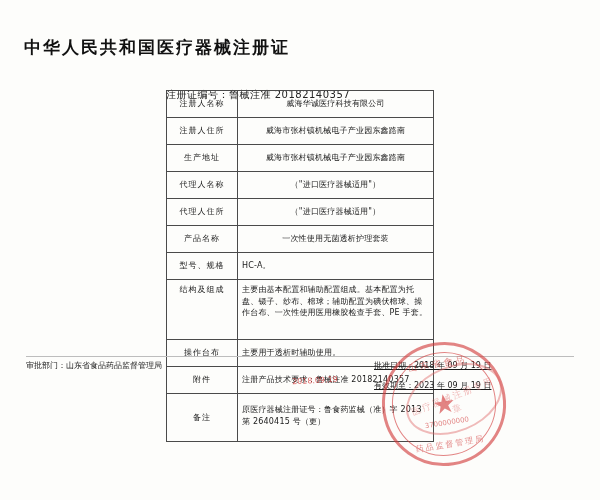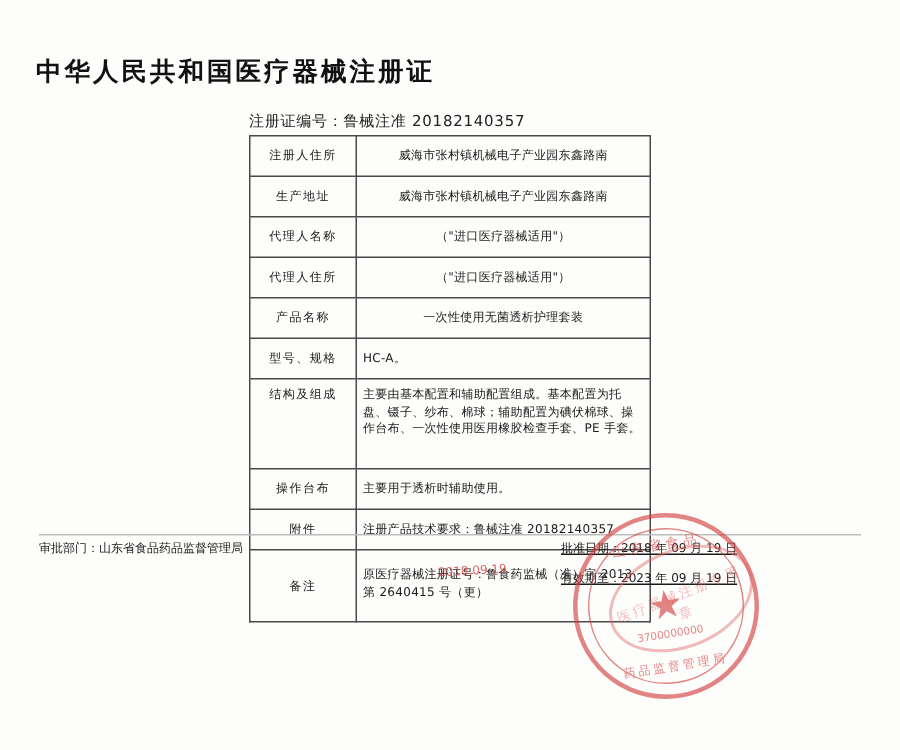--- a/index.html
+++ b/index.html
@@ -28,21 +28,21 @@
     text-align: left;
     font-size: 17px;
     font-weight: bold;
     letter-spacing: 2px;
     color: #111;
     font-family: Liberation Sans, sans-serif;
     margin-left: 24px;
   }
   .reg-no {
     position: absolute;
-    top: 74px;
+    top: 88px;
     left: 166px;
     font-size: 10px;
     color: #222;
     letter-spacing: 0.5px;
   }
   table.cert {
     position: absolute;
     top: 90px;
     left: 166px;
     width: 268px;
@@ -198,20 +198,24 @@
 <body>
 
 <div class="page">
 
   <div class="doc-title">中华人民共和国医疗器械注册证</div>
 
   <div class="reg-no">注册证编号：鲁械注准 20182140357</div>
 
   <table class="cert">
     <tbody>
+      <tr class="tall">
+        <td class="label">注册人名称</td>
+        <td class="value center">威海华诚医疗科技有限公司</td>
+      </tr>
       <tr class="tall">
         <td class="label">注册人住所</td>
         <td class="value center">威海市张村镇机械电子产业园东鑫路南</td>
       </tr>
       <tr class="tall">
         <td class="label">生产地址</td>
         <td class="value center">威海市张村镇机械电子产业园东鑫路南</td>
       </tr>
       <tr class="tall">
         <td class="label">代理人名称</td>

